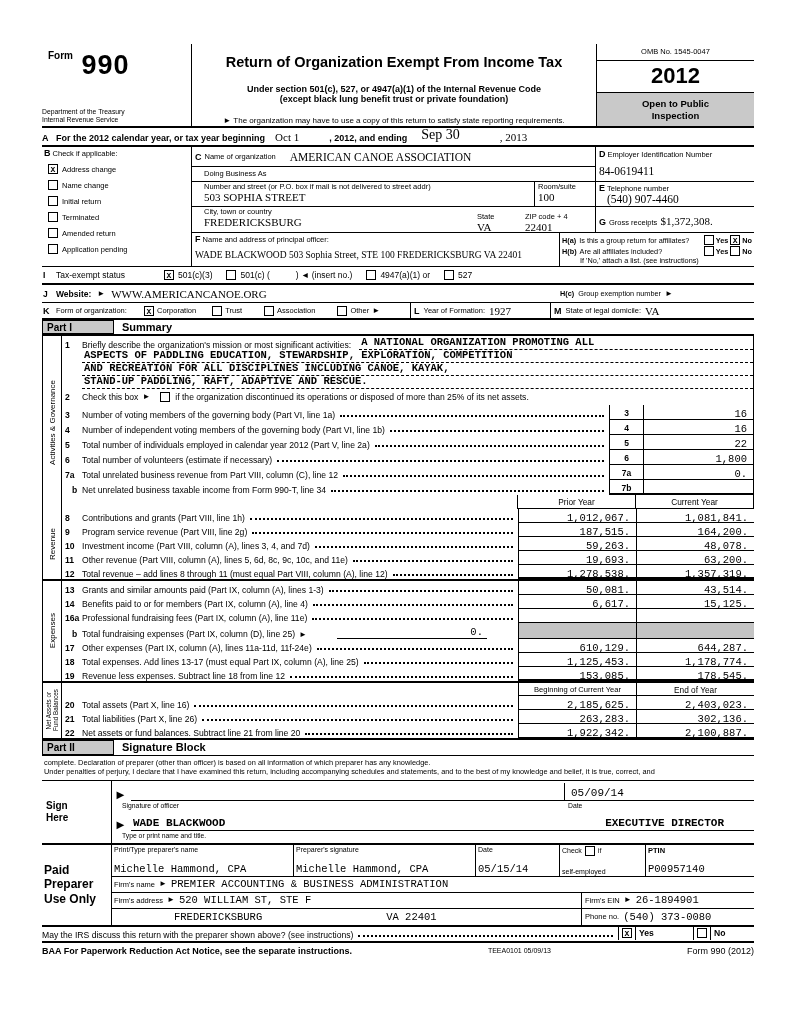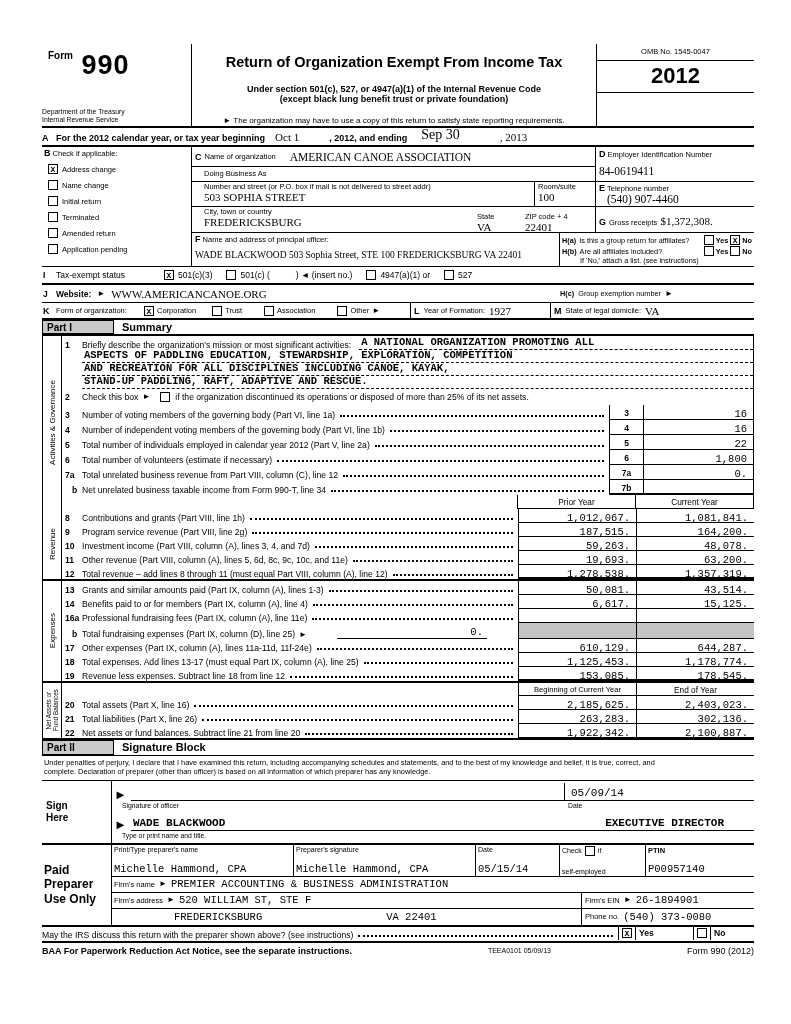--- a/index.html
+++ b/index.html
@@ -140,20 +140,24 @@
       <div class="sub">Under section 501(c), 527, or 4947(a)(1) of the Internal Revenue Code</div>
       <div class="sub2">(except black lung benefit trust or private foundation)</div>
       <div class="note">
         <span class="arr">►</span>
         <span>The organization may have to use a copy of this return to satisfy state reporting requirements.</span>
       </div>
     </div>
     <div class="hdr-r">
       <div class="omb">OMB No. 1545-0047</div>
       <div class="year">2012</div>
+      <div class="otp">
+        <div>Open to Public</div>
+        <div>Inspection</div>
+      </div>
     </div>
   </div>
 
   <div class="rowA">
     <span class="ltr">A</span>
     <span class="b">For the 2012 calendar year, or tax year beginning</span>
     <span class="tw" style="font-size:11px;margin:0 30px 0 10px">Oct 1</span>
     <span class="b">, 2012, and ending</span>
     <span class="tw" style="font-size:14px;margin:0 40px 0 14px">Sep 30</span>
     <span class="tw" style="font-size:11px">, 2013</span>
@@ -564,22 +568,22 @@
       </div>
     </div>
   </div>
 
   <div class="pbar" style="border-bottom:1px solid #000">
     <span class="plab">Part II</span>
     <span class="ptitle">Signature Block</span>
   </div>
 
   <div class="perj">
+    <div>complete. Declaration of preparer (other than officer) is based on all information of which preparer has any knowledge.</div>
     <div>Under penalties of perjury, I declare that I have examined this return, including accompanying schedules and statements, and to the best of my knowledge and belief, it is true, correct, and</div>
-    <div>complete. Declaration of preparer (other than officer) is based on all information of which preparer has any knowledge.</div>
   </div>
 
   <div class="sign">
     <div class="signlab">
       <div>Sign</div>
       <div>Here</div>
     </div>
     <div class="sgc">
       <div class="sr1">
         <span class="bigarr">►</span>

